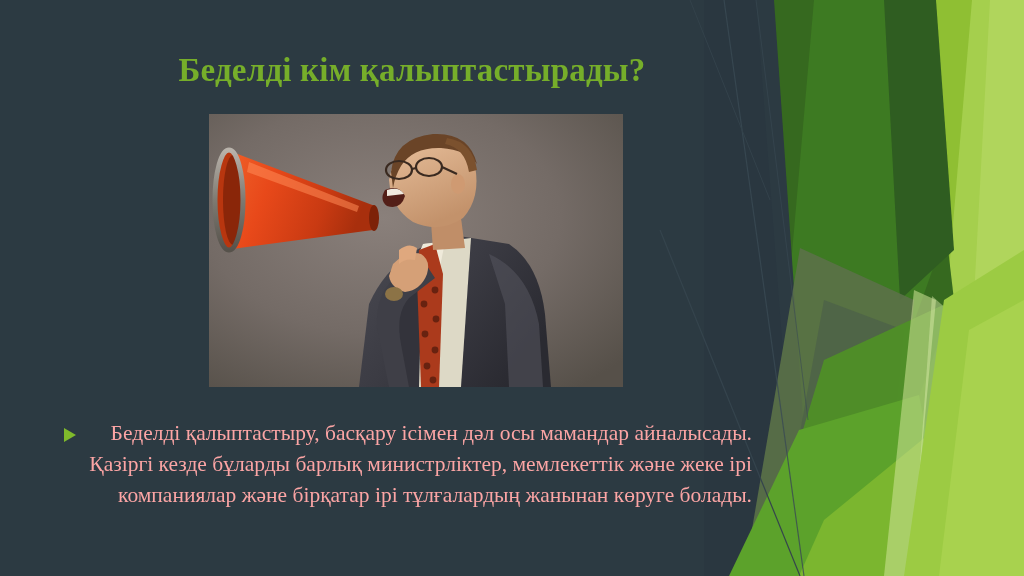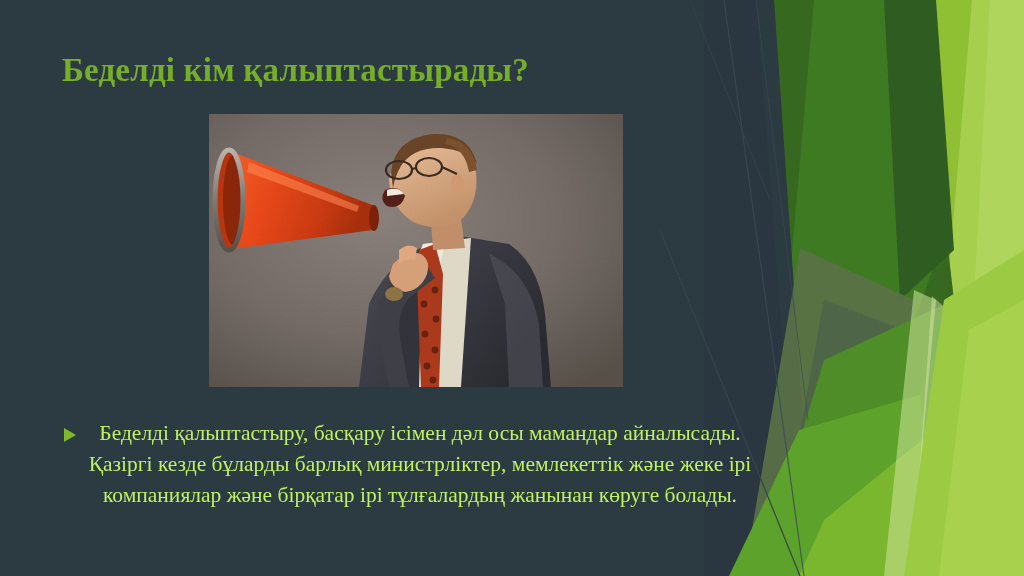--- a/index.html
+++ b/index.html
@@ -34,20 +34,21 @@
     position: absolute;
     left: 62px;
     top: 52px;
     width: 700px;
     font-size: 33px;
     font-weight: bold;
     line-height: 1.15;
     color: #76ae2a;
     letter-spacing: 0.2px;
     white-space: nowrap;
+    text-align: center;
   }
 
   
   .photo-wrap {
     position: absolute;
     left: 209px;
     top: 114px;
     width: 414px;
     height: 273px;
     overflow: hidden;
@@ -65,24 +66,24 @@
     align-items: flex-start;
   }
   .bullet {
     flex: 0 0 auto;
     width: 26px;
     padding-top: 9px;
   }
   .bullet svg { display: block; }
   .body-text {
     flex: 1 1 auto;
-    color: #bef264;
+    color: #fca5a5;
     font-size: 21.5px;
     line-height: 1.45;
-    text-align: center;
+    text-align: right;
   }
   .body-text p { margin: 0; }
 </style>
 </head>
 <body>
 
 <div class="slide">
 
   <div class="deco">
     <svg viewBox="0 0 320 576" preserveAspectRatio="none">

